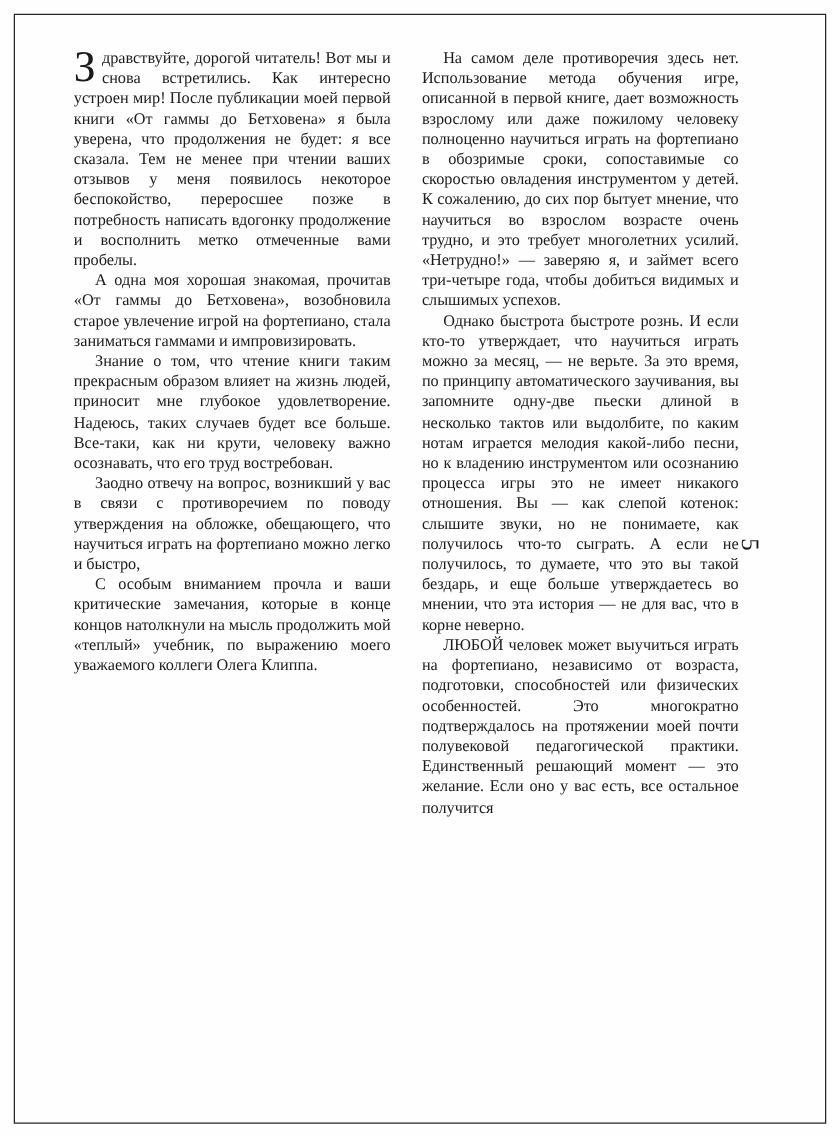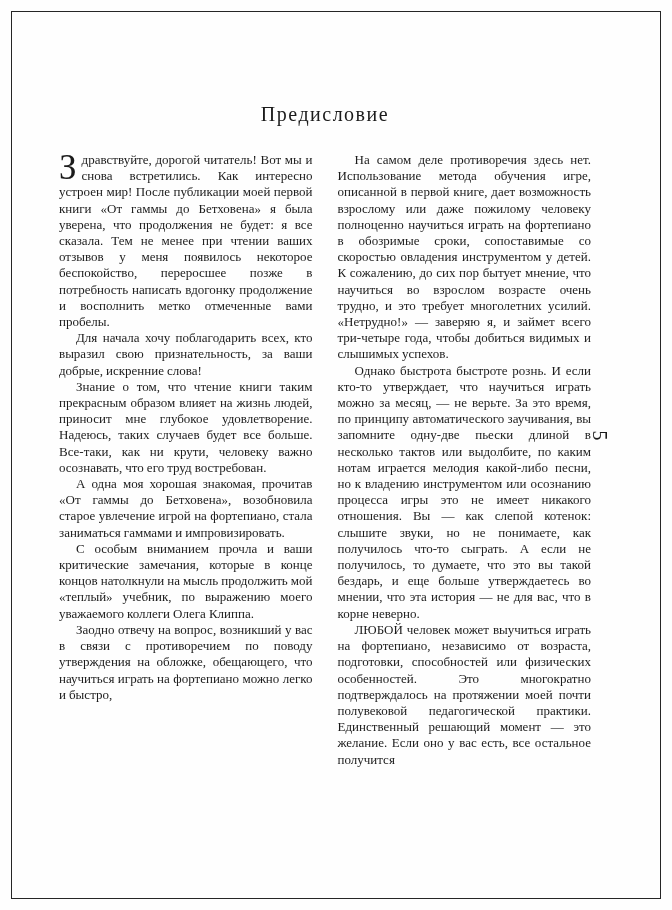--- a/index.html
+++ b/index.html
@@ -69,30 +69,28 @@
     transform: rotate(90deg);
     transform-origin: center;
   }
 </style>
 </head>
 <body>
 
 <div class="sheet">
   <div class="frame">
     <div class="content">
-      <h1 class="title">Предисловие</h1>
       <div class="columns">
 
         <div class="col">
           <p class="para"><span class="dropcap">З</span><span>дравствуйте, дорогой читатель! Вот мы и снова встретились. Как интересно устроен мир! После публикации моей первой книги «От гаммы до Бетховена» я была уверена, что продолжения не будет: я все сказала. Тем не менее при чтении ваших отзывов у меня появилось некоторое беспокойство, переросшее позже в потребность написать вдогонку продолжение и восполнить метко отмеченные вами пробелы.</span></p>
-          <p class="para indent">Для начала хочу поблагодарить всех, кто выразил свою признательность, за ваши добрые, искренние слова!</p>
+          <p class="para indent">А одна моя хорошая знакомая, прочитав «От гаммы до Бетховена», возобновила старое увлечение игрой на фортепиано, стала заниматься гаммами и импровизировать.</p>
           <p class="para indent">Знание о том, что чтение книги таким прекрасным образом влияет на жизнь людей, приносит мне глубокое удовлетворение. Надеюсь, таких случаев будет все больше. Все-таки, как ни крути, человеку важно осознавать, что его труд востребован.</p>
-          <p class="para indent">А одна моя хорошая знакомая, прочитав «От гаммы до Бетховена», возобновила старое увлечение игрой на фортепиано, стала заниматься гаммами и импровизировать.</p>
+          <p class="para indent">Заодно отвечу на вопрос, возникший у вас в связи с противоречием по поводу утверждения на обложке, обещающего, что научиться играть на фортепиано можно легко и быстро,</p>
           <p class="para indent">С особым вниманием прочла и ваши критические замечания, которые в конце концов натолкнули на мысль продолжить мой «теплый» учебник, по выражению моего уважаемого коллеги Олега Клиппа.</p>
-          <p class="para indent">Заодно отвечу на вопрос, возникший у вас в связи с противоречием по поводу утверждения на обложке, обещающего, что научиться играть на фортепиано можно легко и быстро,</p>
         </div>
 
         <div class="col">
           <p class="para indent">На самом деле противоречия здесь нет. Использование метода обучения игре, описанной в первой книге, дает возможность взрослому или даже пожилому человеку полноценно научиться играть на фортепиано в обозримые сроки, сопоставимые со скоростью овладения инструментом у детей. К сожалению, до сих пор бытует мнение, что научиться во взрослом возрасте очень трудно, и это требует многолетних усилий. «Нетрудно!» — заверяю я, и займет всего три-четыре года, чтобы добиться видимых и слышимых успехов.</p>
           <p class="para indent">Однако быстрота быстроте рознь. И если кто-то утверждает, что научиться играть можно за месяц, — не верьте. За это время, по принципу автоматического заучивания, вы запомните одну-две пьески длиной в несколько тактов или выдолбите, по каким нотам играется мелодия какой-либо песни, но к владению инструментом или осознанию процесса игры это не имеет никакого отношения. Вы — как слепой котенок: слышите звуки, но не понимаете, как получилось что-то сыграть. А если не получилось, то думаете, что это вы такой бездарь, и еще больше утверждаетесь во мнении, что эта история — не для вас, что в корне неверно.</p>
           <p class="para indent">ЛЮБОЙ человек может выучиться играть на фортепиано, независимо от возраста, подготовки, способностей или физических особенностей. Это многократно подтверждалось на протяжении моей почти полувековой педагогической практики. Единственный решающий момент — это желание. Если оно у вас есть, все остальное получится</p>
         </div>
 
       </div>
     </div>

